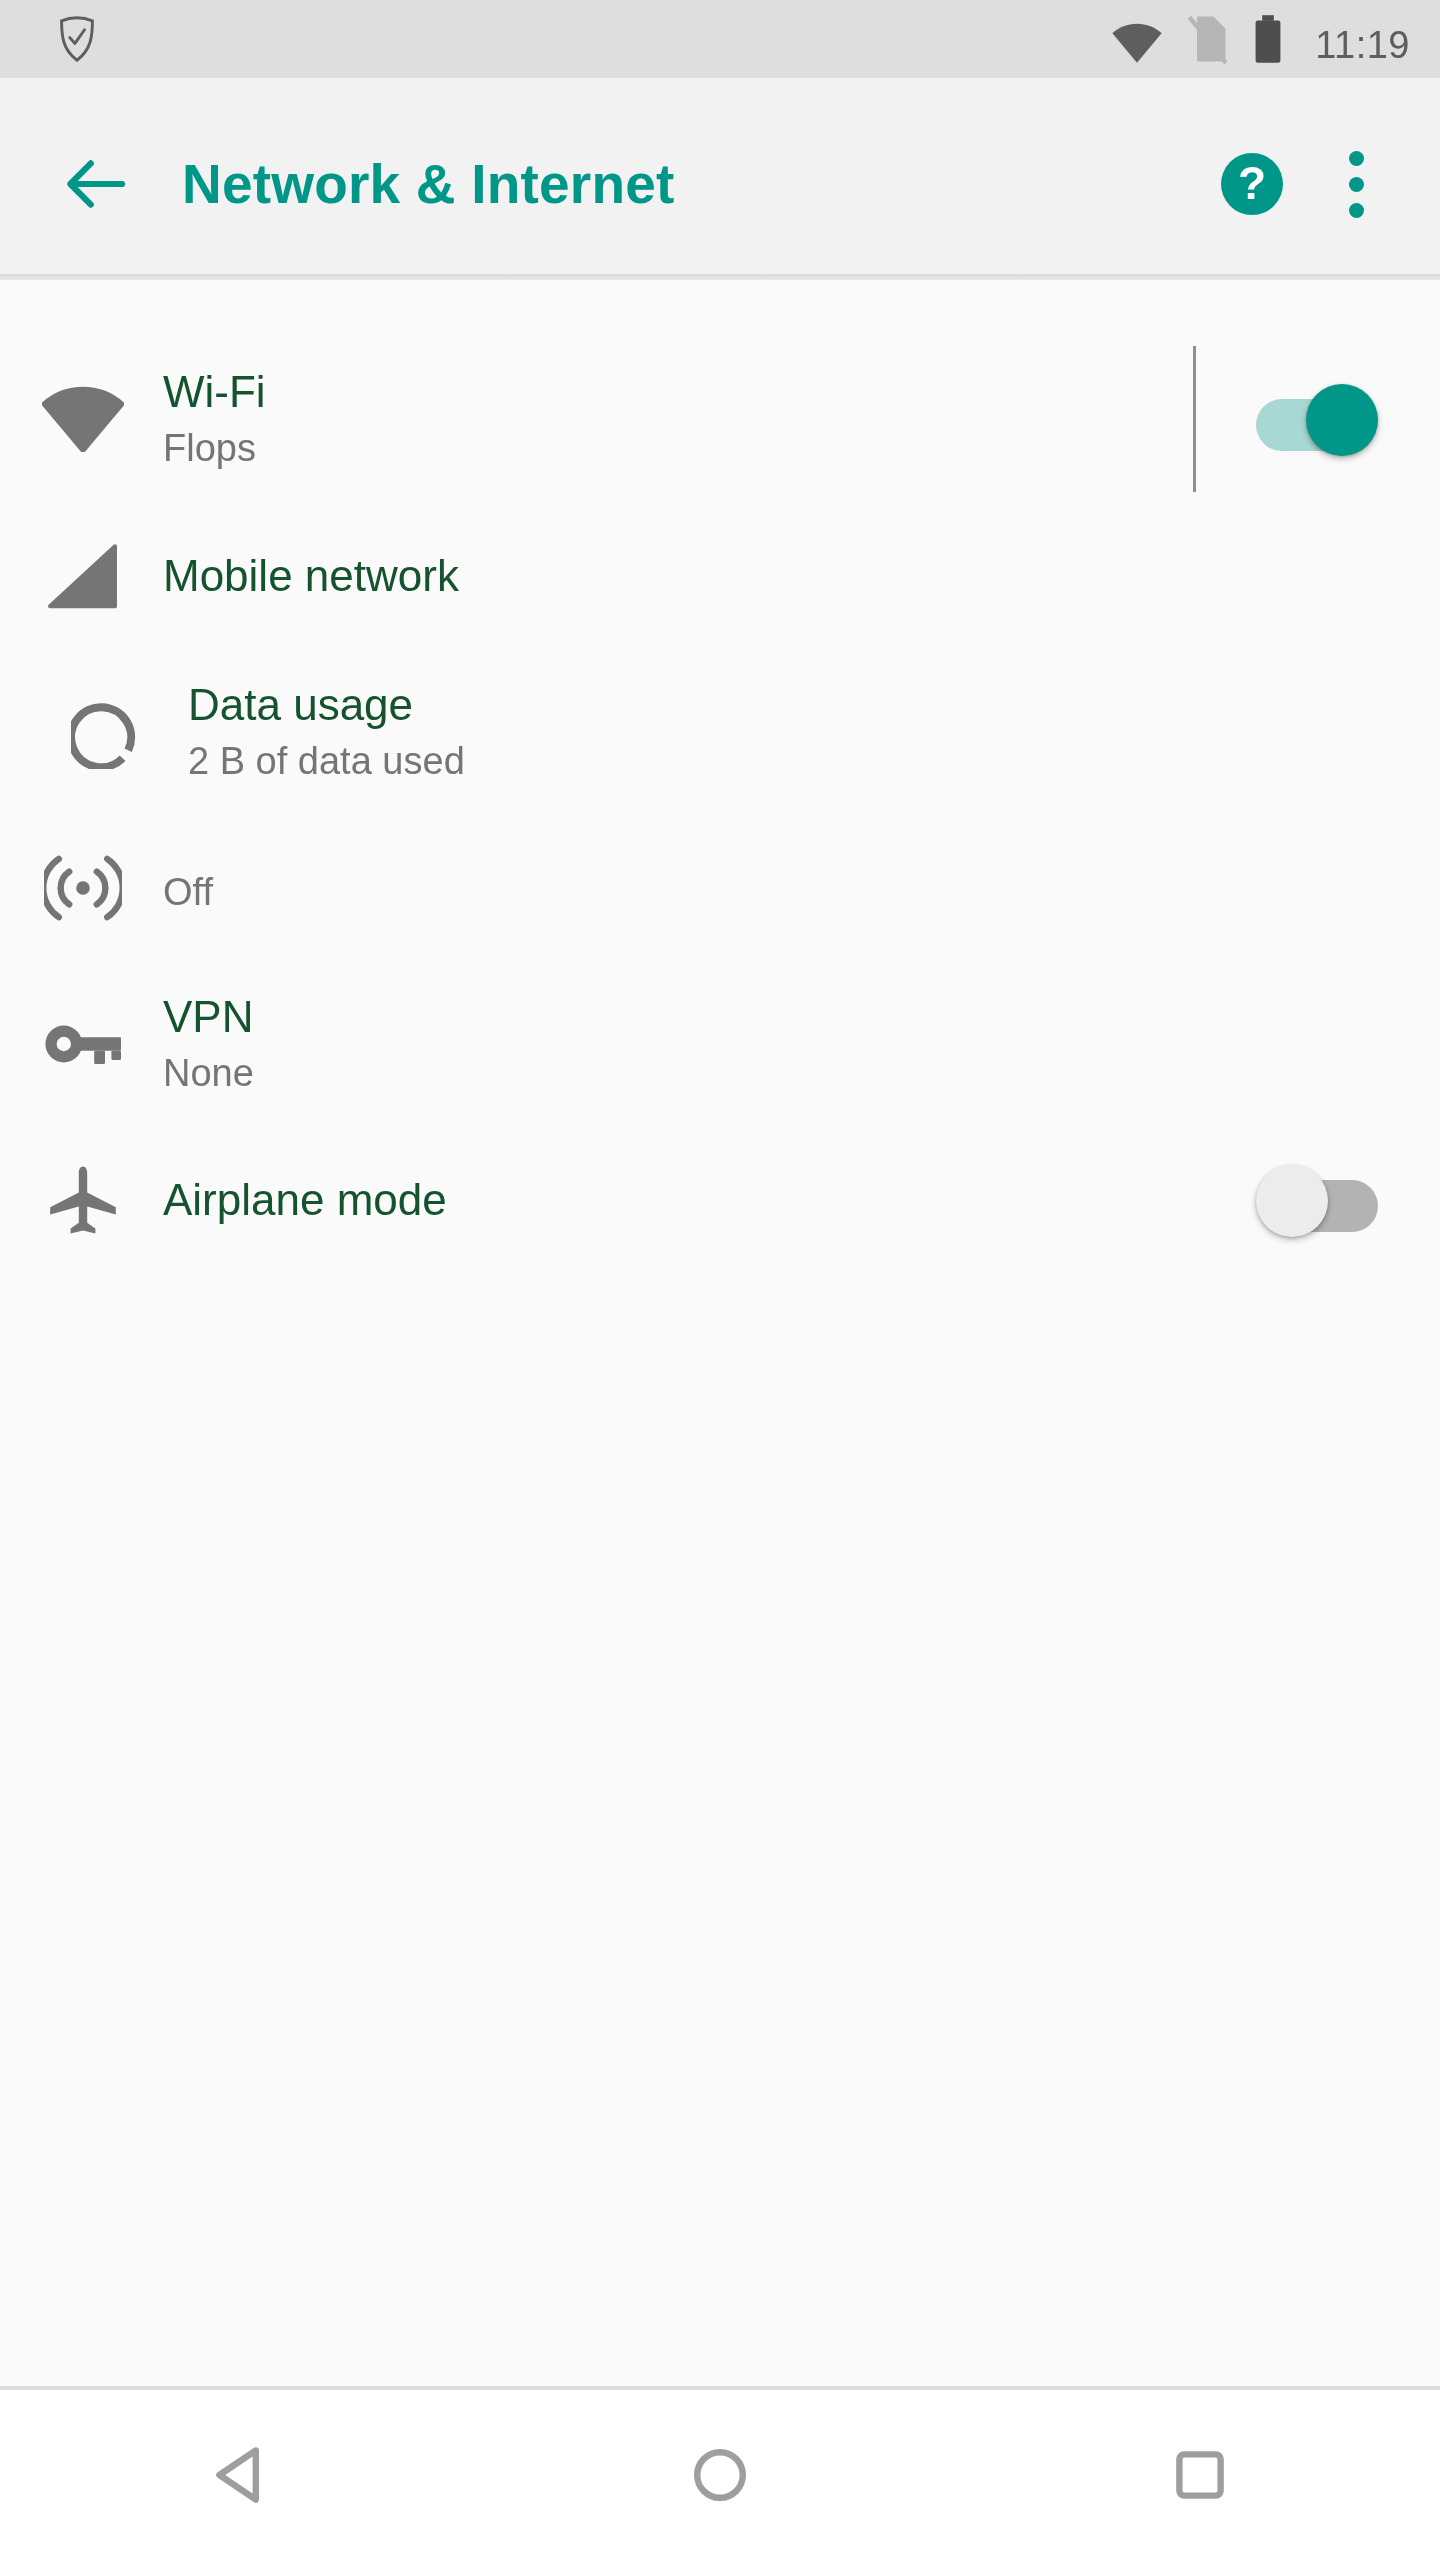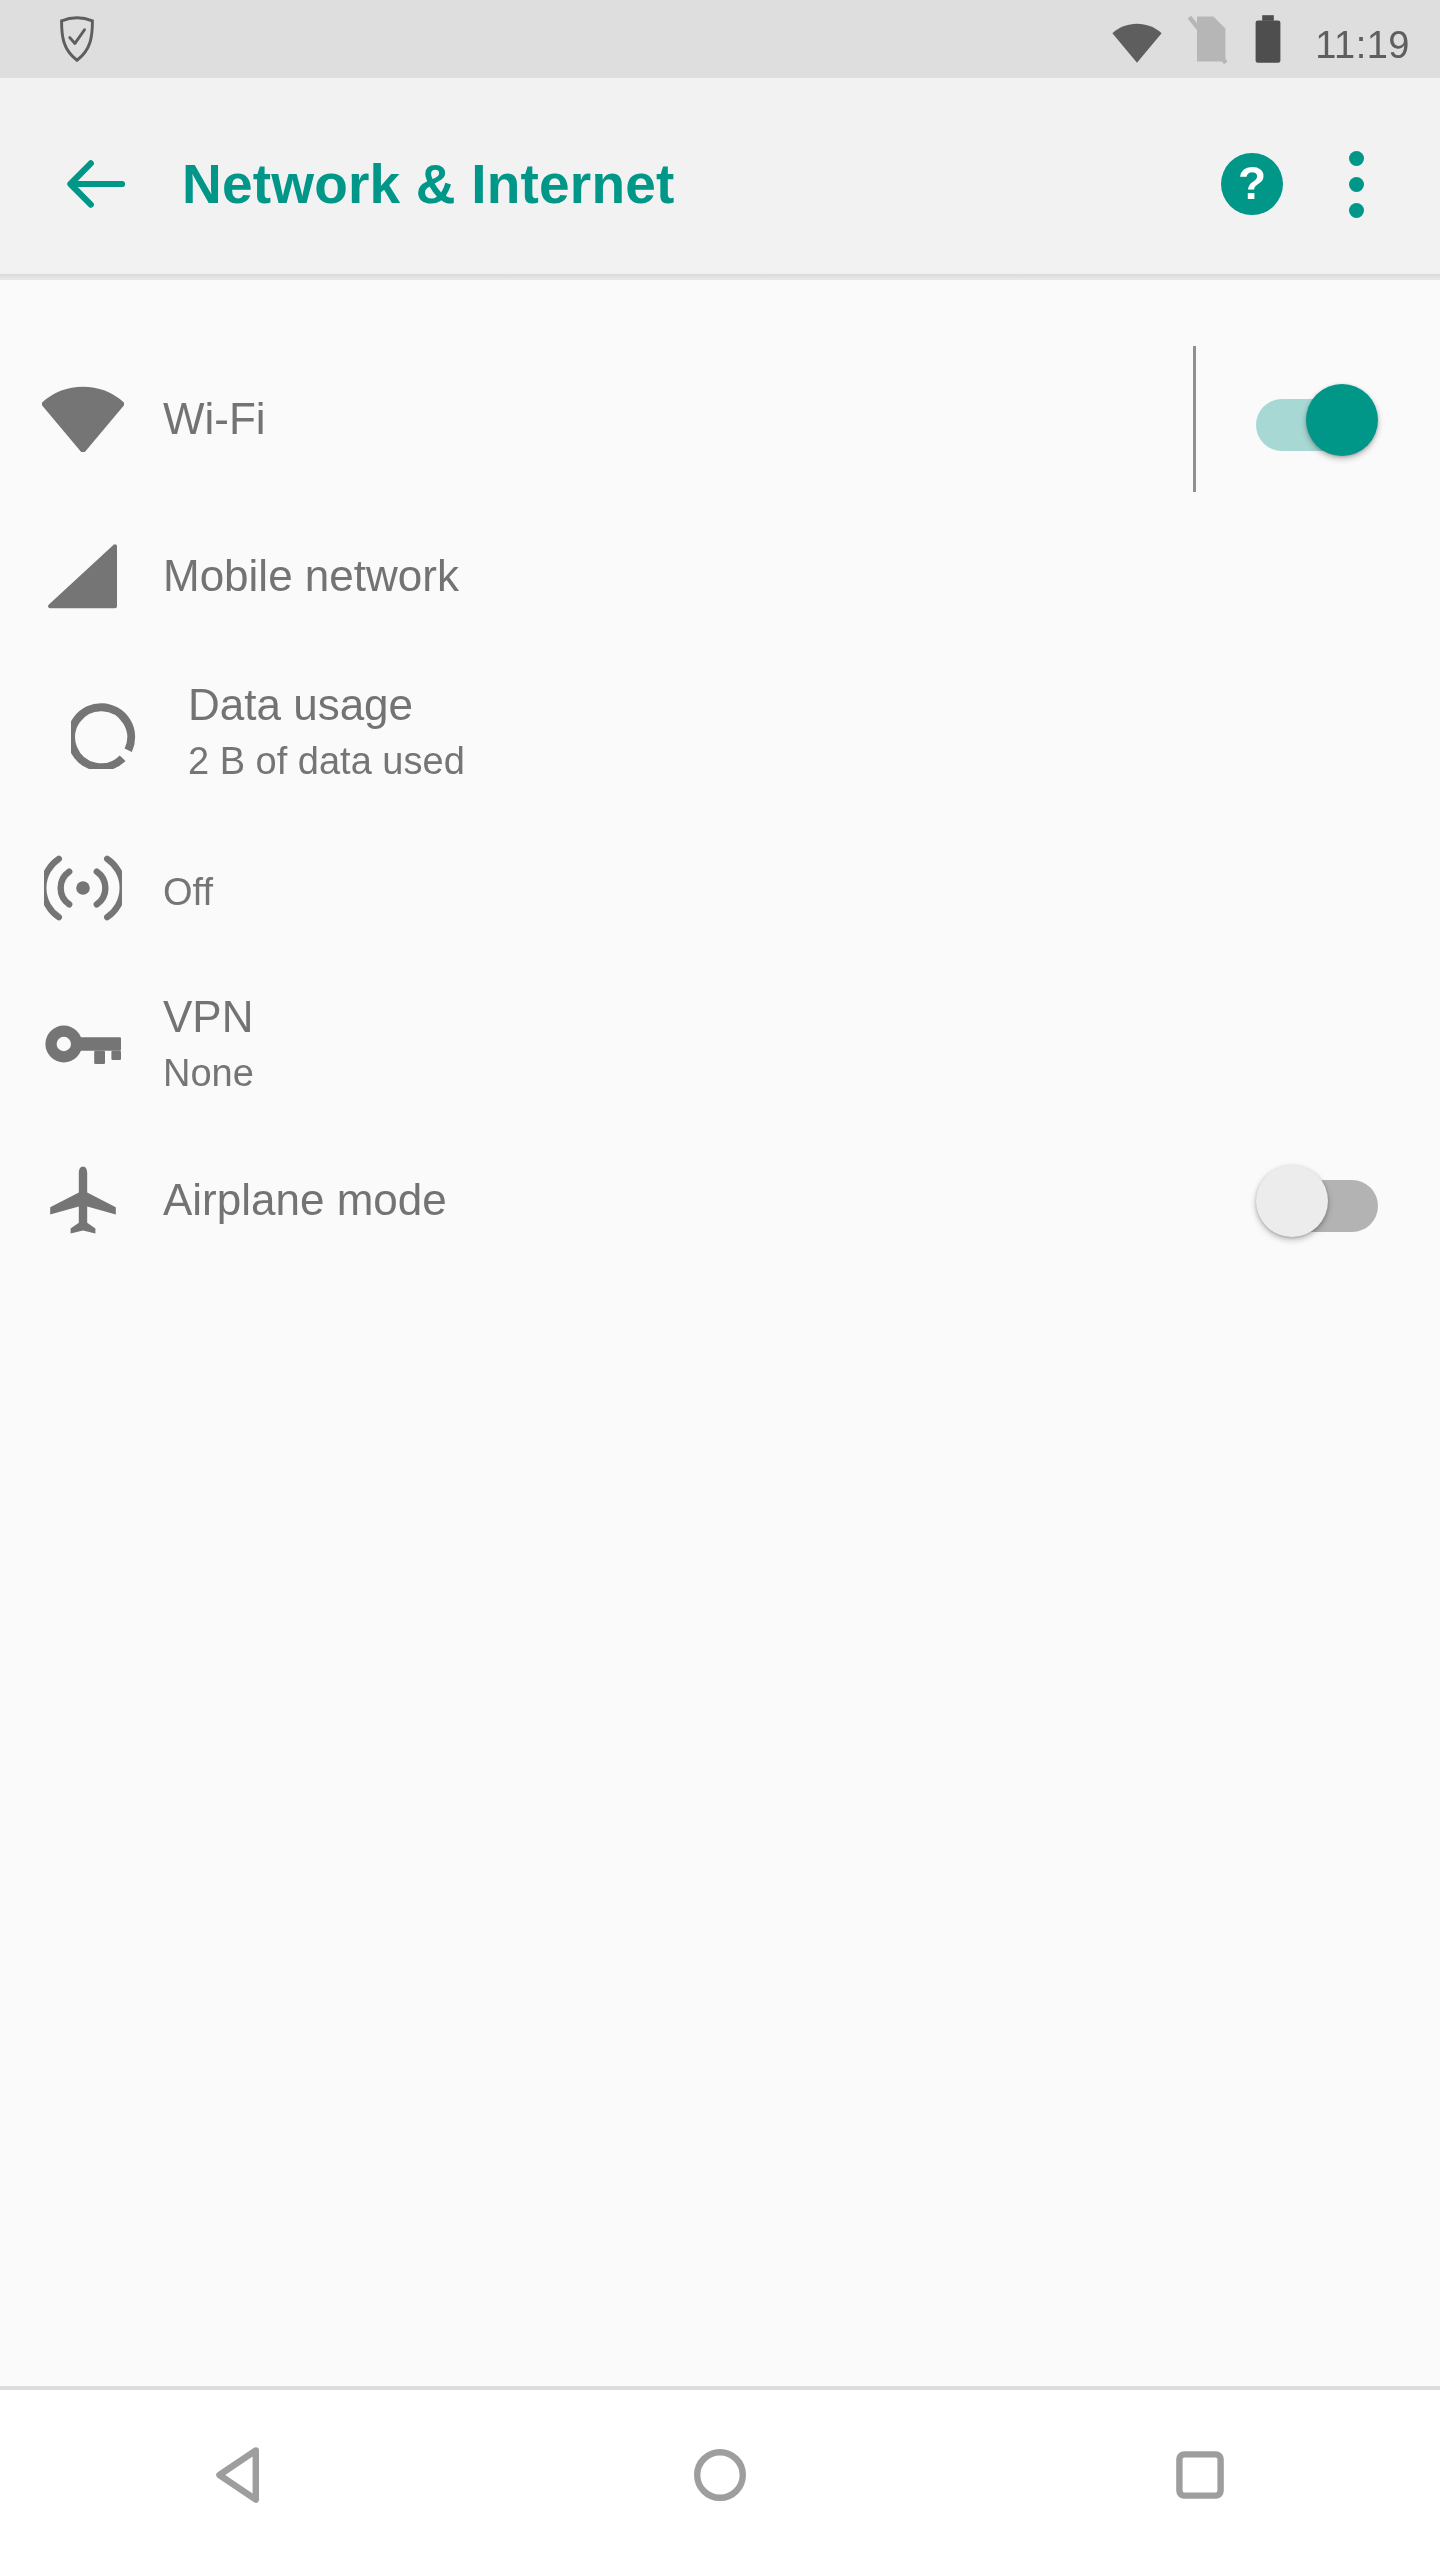--- a/index.html
+++ b/index.html
@@ -154,21 +154,21 @@
   .row-text {
     margin-left: 25px;
     display: flex;
     flex-direction: column;
     justify-content: center;
     flex: 1 1 auto;
     min-width: 0;
   }
   .row-title {
     font-size: 44px;
-    color: #737373;
+    color: #14532d;
     line-height: 1.16;
     white-space: nowrap;
   }
   .row-sub {
     font-size: 38px;
     color: #757575;
     line-height: 1.22;
     margin-top: 8px;
     white-space: nowrap;
   }
@@ -297,20 +297,21 @@
 <div class="content">
 
   <div class="row row-wifi">
     <div class="row-icon">
       <svg width="82" height="66" viewBox="0 0 41 33">
         <path d="M20.5 32.2 L1 9 C6.2 4.4 13 1.6 20.5 1.6 C28 1.6 34.8 4.4 40 9 Z" fill="#757575" stroke="#757575" stroke-width="2.4" stroke-linejoin="round"></path>
       </svg>
     </div>
     <div class="row-text">
       <div class="row-title">Wi-Fi</div>
+      <div class="row-sub">Flops</div>
     </div>
     <div class="row-divider"></div>
     <div class="row-switch sw-on">
       <div class="sw-track"></div>
       <div class="sw-thumb"></div>
     </div>
   </div>
 
   <div class="row row-mobile">
     <div class="row-icon">

